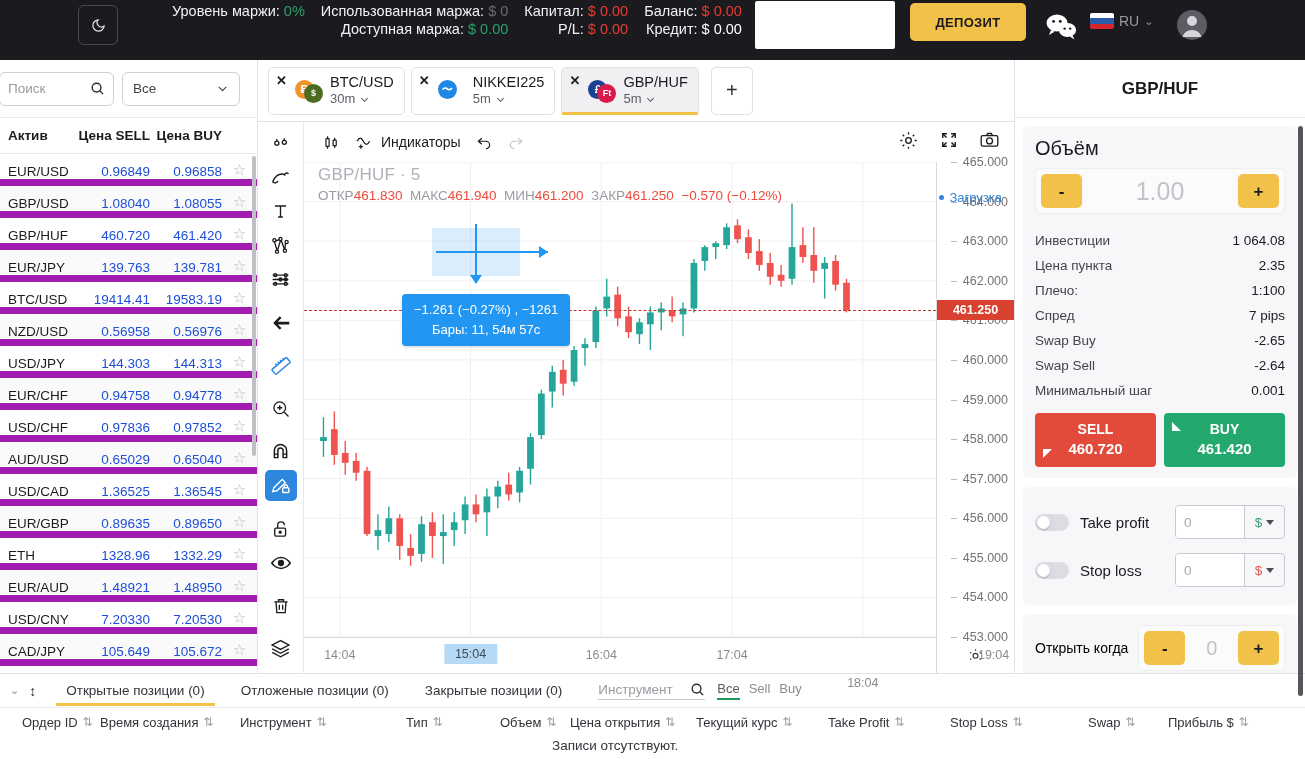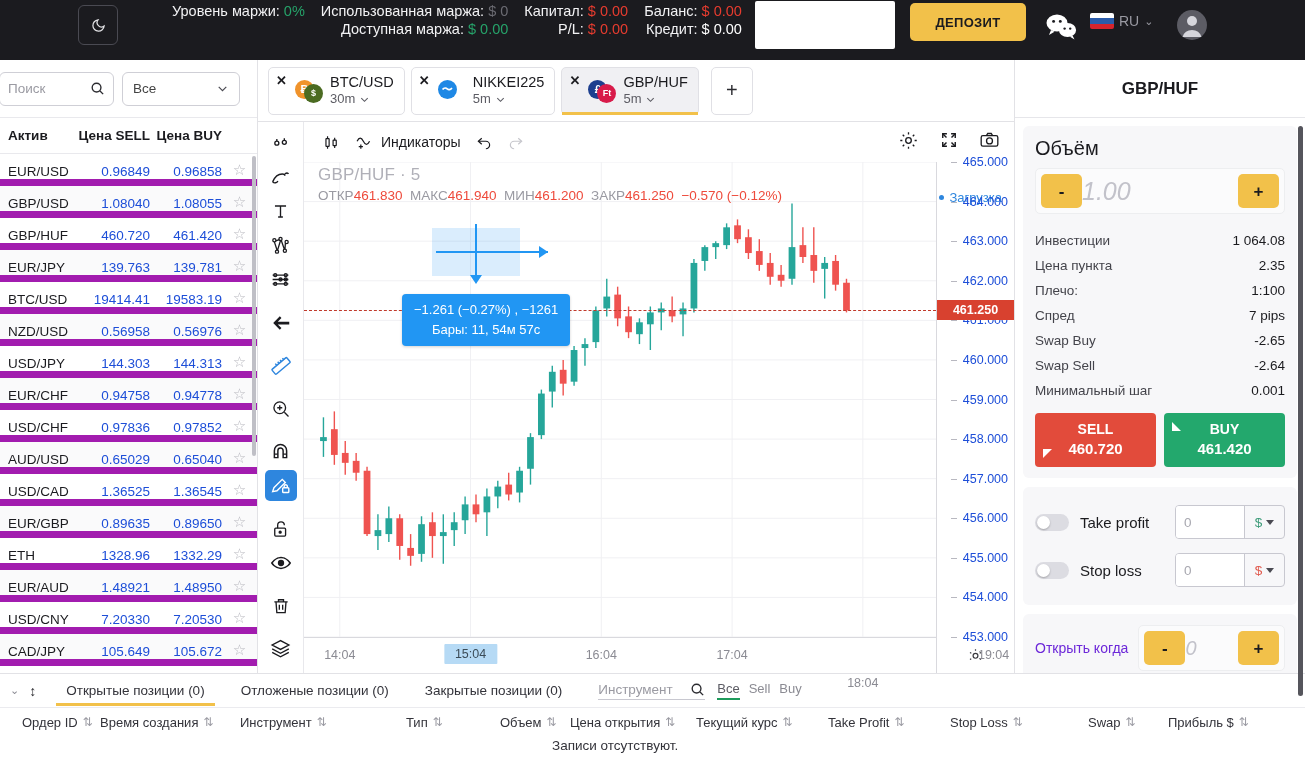--- a/index.html
+++ b/index.html
@@ -206,21 +206,21 @@
     color: #2e86de; display: flex; align-items: center; gap: 5px;
   }
   .loading::before {
     content:''; width:5px; height:5px; border-radius:50%; background:#2e86de;
   }
   .paxis {
     position: absolute; right: 0; top: 0; bottom: 36px; width: 78px;
     border-left: 1px solid #d9d9de;
   }
   .ptick {
-    position: absolute; right: 6px; font-size: 12.5px; color: #1d4ed8;
+    position: absolute; right: 6px; font-size: 12.5px; color: #737373;
     transform: translateY(-50%); white-space: nowrap;
   }
   .ptick::before {
     content:''; position:absolute; left:-12px; top:50%; width:6px;
     height:1px; background:#b8b8c0;
   }
   .pbadge {
     position: absolute; left: 0; right: 0;
     background: #d8412f; color: #fff; font-size: 12.5px; font-weight: bold;
     padding: 3px 0; text-align: center; transform: translateY(-50%);
@@ -270,21 +270,21 @@
   .vol-row {
     display: flex; align-items: center; justify-content: space-between;
     background: #fbfbfc; border: 1px solid #edeef0; border-radius: 5px;
     padding: 5px; margin-bottom: 14px;
   }
   .vol-btn {
     width: 41px; height: 34px; background: #f2c14a; border: none;
     border-radius: 5px; font-size: 17px; font-weight: bold; color: #1b1b1f;
     cursor: pointer; line-height: 1;
   }
-  .vol-val { flex: 1; font-size: 25px; color: #c2c2ca; font-style: italic; }
+  .vol-val { flex: 1; text-align: center; font-size: 25px; color: #c2c2ca; }
   .kv { display: flex; justify-content: space-between; align-items: center;
     font-size: 13.5px; color: #44444b; padding: 5px 0; }
   .kv b { color: #1b1b1f; font-weight: normal; }
   .sb-row { display: flex; gap: 8px; margin-top: 10px; }
   .sbtn {
     flex: 1; border: none; border-radius: 4px; color: #fff;
     padding: 7px 0 8px; text-align: center; cursor: pointer; position: relative;
     line-height: 1.35;
   }
   .sbtn .t { font-size: 14px; font-weight: bold; }
@@ -319,21 +319,21 @@
   .tpcur {
     width: 40px; border-left: 1px solid #c8c8d0; display: flex;
     align-items: center; justify-content: center; gap: 4px; cursor: pointer;
     font-size: 13.5px;
   }
   .cur-g { color: #3d9b79; }
   .cur-r { color: #e05a4e; }
   .caret { width:0;height:0;border-left:4px solid transparent;
     border-right:4px solid transparent;border-top:5px solid #4a4a52; }
   .openwhen { display: flex; align-items: center; gap: 10px; }
-  .ow-lbl { font-size: 14px; color: #6d28d9; }
+  .ow-lbl { font-size: 14px; color: #000000; }
   .ow-ctrl { flex:1; display:flex; align-items:center; justify-content:space-between;
     background:#fbfbfc; border:1px solid #edeef0; border-radius:5px; padding:5px; }
   .rscroll {
     position: absolute; right: 2px; top: 66px; width: 5px; height: 570px;
     background: #55555c; border-radius: 3px;
   }
 
   
   .bottom {
     height: 86px; border-top: 1px solid #e2e2e6; background: #fff;

